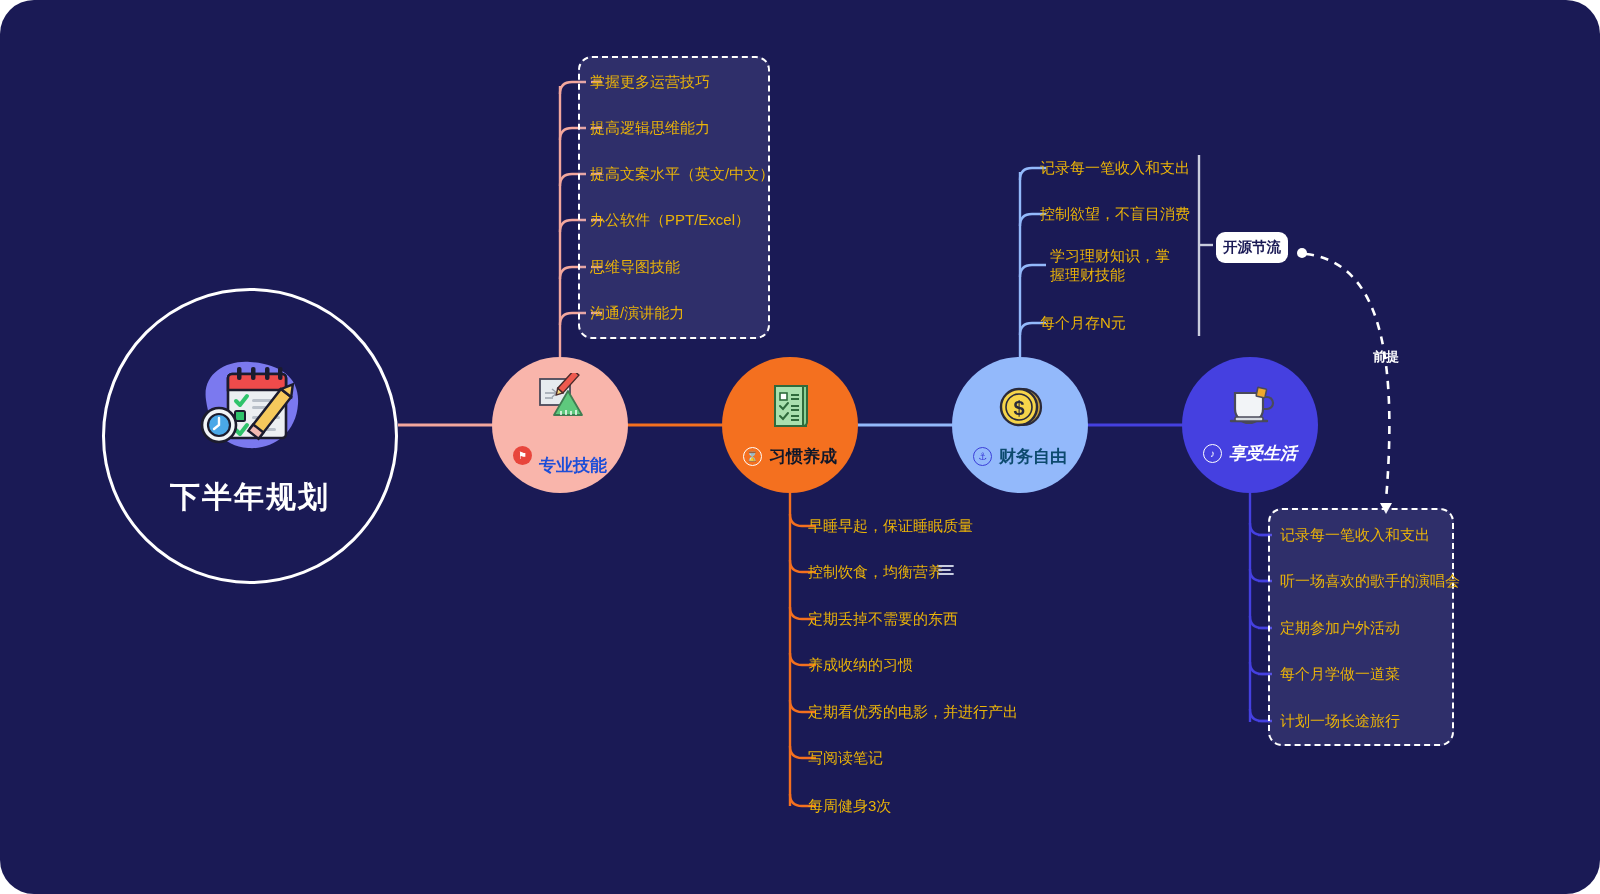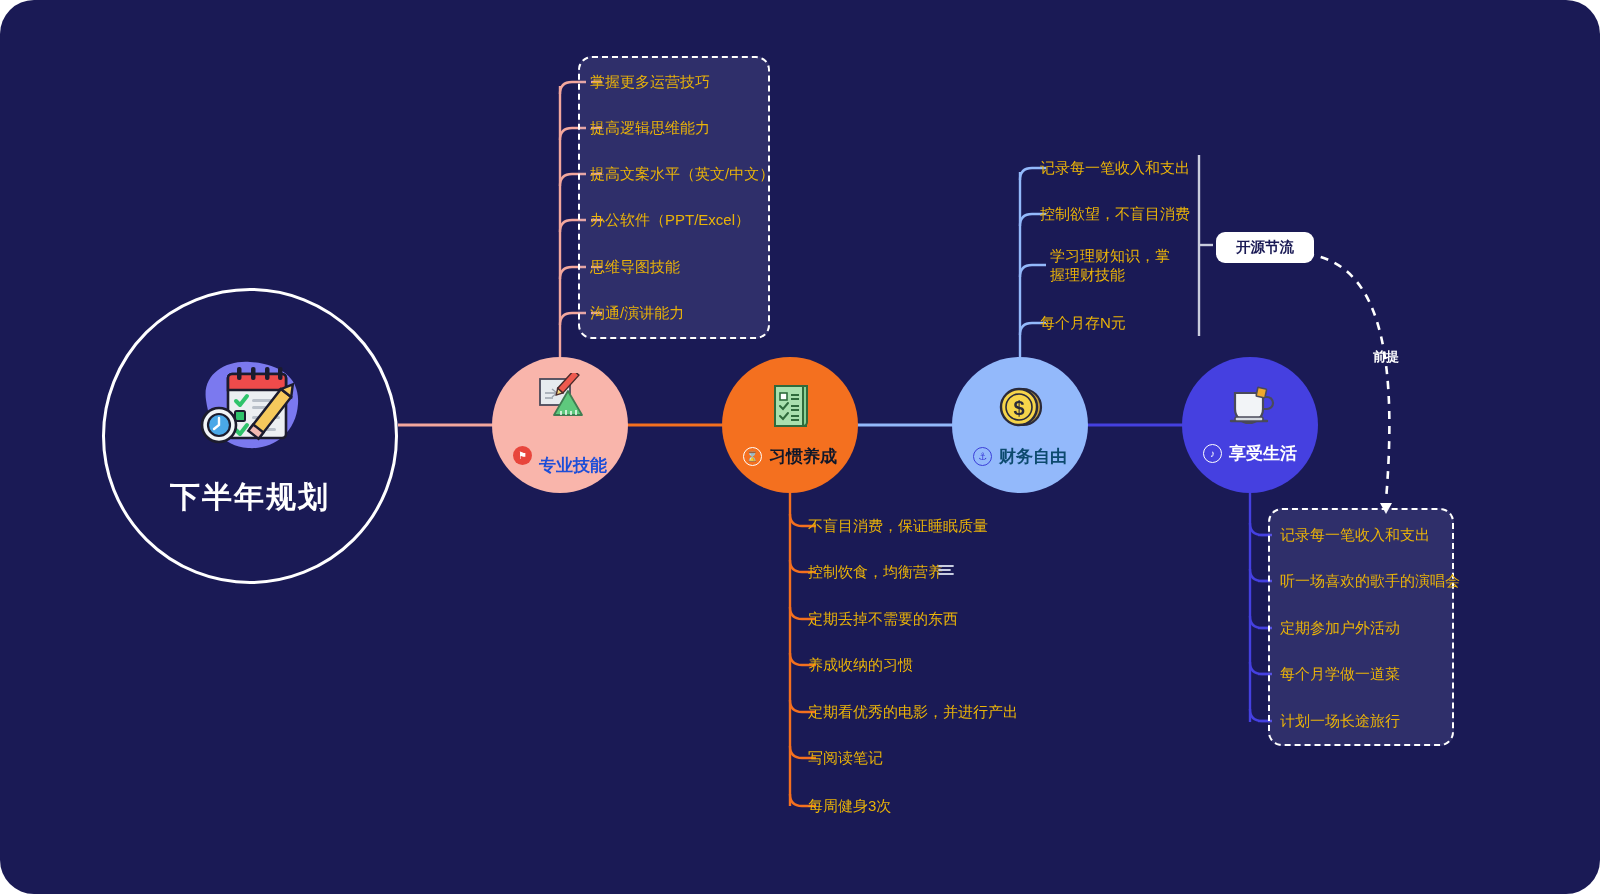--- a/index.html
+++ b/index.html
@@ -45,21 +45,21 @@
 
   #node-habit{left:722px;top:357px;width:136px;height:136px;background:#f4701f;}
   #node-habit .branch-label{color:#0f172a;}
   #node-habit .badge{border:1.5px solid #ffffff;color:#ffffff;}
 
   #node-finance{left:952px;top:357px;width:136px;height:136px;background:#93b9fb;}
   #node-finance .branch-label{color:#0c4a6e;}
   #node-finance .badge{border:1.5px solid #3b3fd8;color:#3b3fd8;}
 
   #node-life{left:1182px;top:357px;width:136px;height:136px;background:#4540e0;}
-  #node-life .branch-label{color:#ffffff;}
+  #node-life .branch-label{color:#ffffff;font-style:italic;}
   #node-life .badge{border:1.5px solid #ffffff;color:#ffffff;}
 
   
   .dashed-box{
     position:absolute;box-sizing:border-box;
     border:2px dashed #ffffff;border-radius:14px;
     background:rgba(160,160,220,0.16);
   }
   #box-skill{left:578px;top:56px;width:192px;height:283px;}
   #box-life{left:1268px;top:508px;width:186px;height:238px;}
@@ -69,21 +69,21 @@
     position:absolute;color:#eab308;font-size:15px;font-weight:normal;
     white-space:nowrap;line-height:19px;
   }
   .leaf.two-line{white-space:normal;width:130px;margin-left:10px;}
 
   
   #pill-open-source{
     position:absolute;left:1216px;top:232px;
     background:#ffffff;color:#1a1a55;
     font-size:14.5px;font-weight:bold;
-    padding:6px 20px;border-radius:9px;white-space:nowrap;
+    padding:6px 7px;border-radius:9px;white-space:nowrap;
   }
   
   #label-premise{
     position:absolute;left:1373px;top:348px;
     color:#ffffff;font-size:13px;font-weight:bold;white-space:nowrap;
   }
   
   #icon-note-diet{position:absolute;left:938px;top:562px;}
 </style>
 </head>
@@ -253,21 +253,21 @@
     </div>
   </div>
 
   <div class="leaf" style="left:590px;top:72px">掌握更多运营技巧</div>
   <div class="leaf" style="left:590px;top:118px">提高逻辑思维能力</div>
   <div class="leaf" style="left:590px;top:164px">提高文案水平（英文/中文）</div>
   <div class="leaf" style="left:590px;top:210px">办公软件（PPT/Excel）</div>
   <div class="leaf" style="left:590px;top:257px">思维导图技能</div>
   <div class="leaf" style="left:590px;top:303px">沟通/演讲能力</div>
 
-  <div class="leaf" style="left:808px;top:516px">不盲目消费，保证睡眠质量</div>
+  <div class="leaf" style="left:808px;top:516px">早睡早起，保证睡眠质量</div>
   <div class="leaf" style="left:808px;top:562px">控制饮食，均衡营养</div>
   <div class="leaf" style="left:808px;top:609px">定期丢掉不需要的东西</div>
   <div class="leaf" style="left:808px;top:655px">养成收纳的习惯</div>
   <div class="leaf" style="left:808px;top:702px">定期看优秀的电影，并进行产出</div>
   <div class="leaf" style="left:808px;top:748px">写阅读笔记</div>
   <div class="leaf" style="left:808px;top:796px">每周健身3次</div>
 
   <span id="icon-note-diet">
     <svg width="16" height="12" viewBox="0 0 16 12" xmlns="http://www.w3.org/2000/svg">
       <path d="M1 2 h14 M1 6 h11 M1 10 h14" stroke="#c8cde0" stroke-width="1.8" stroke-linecap="round"></path>

